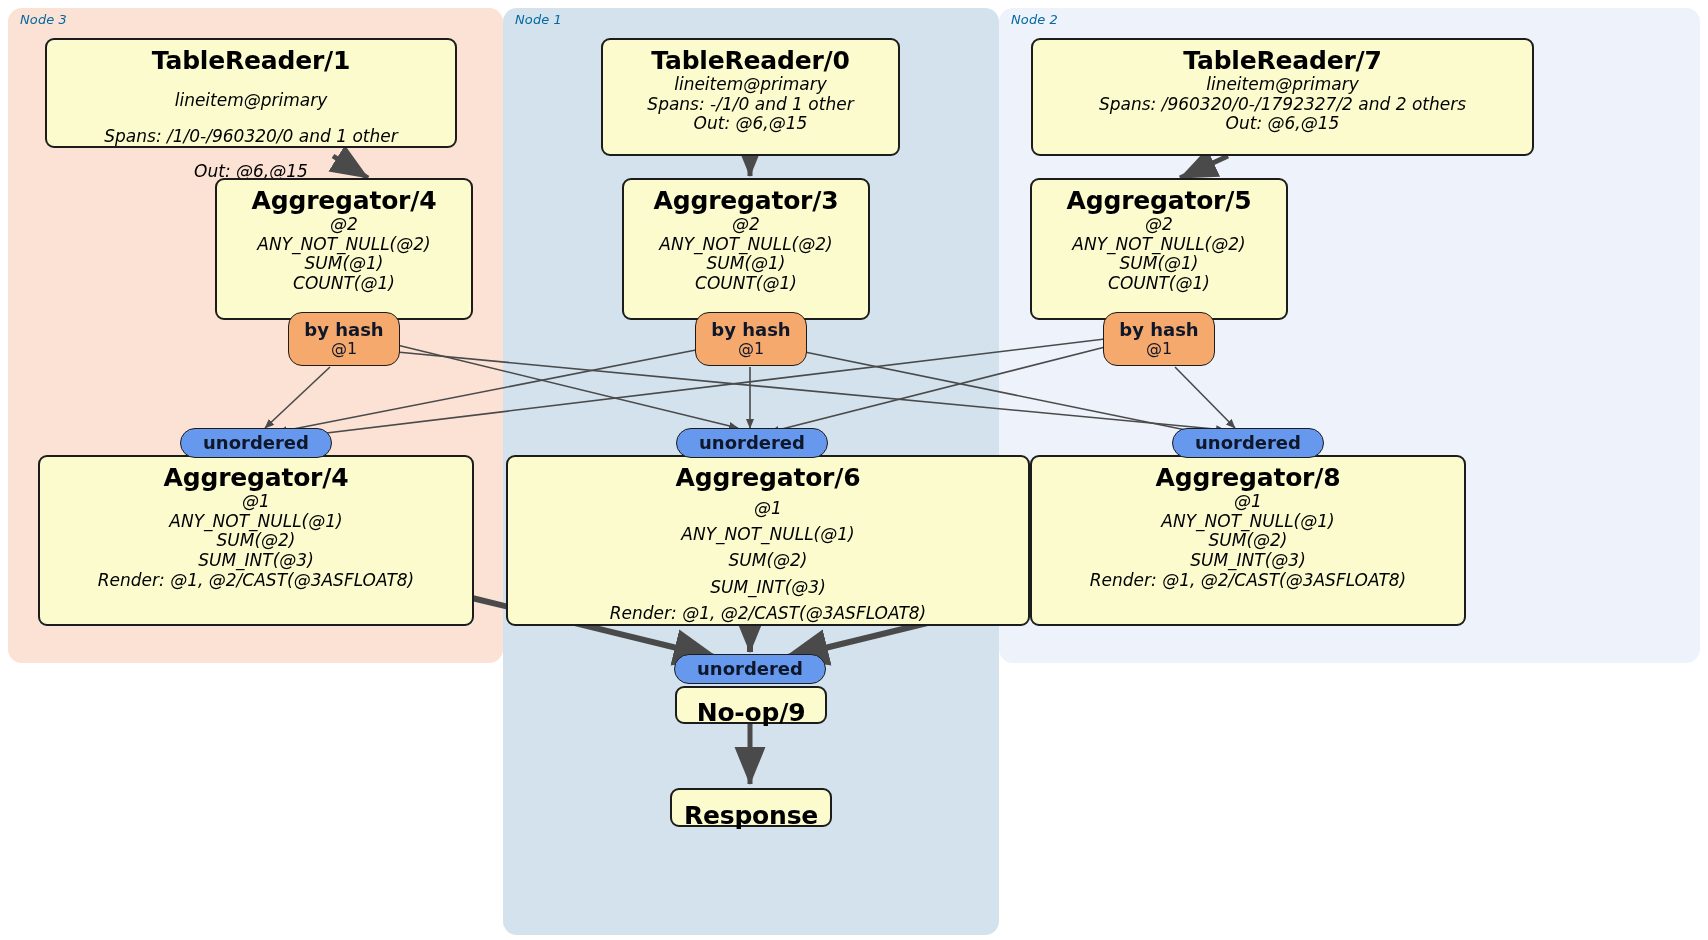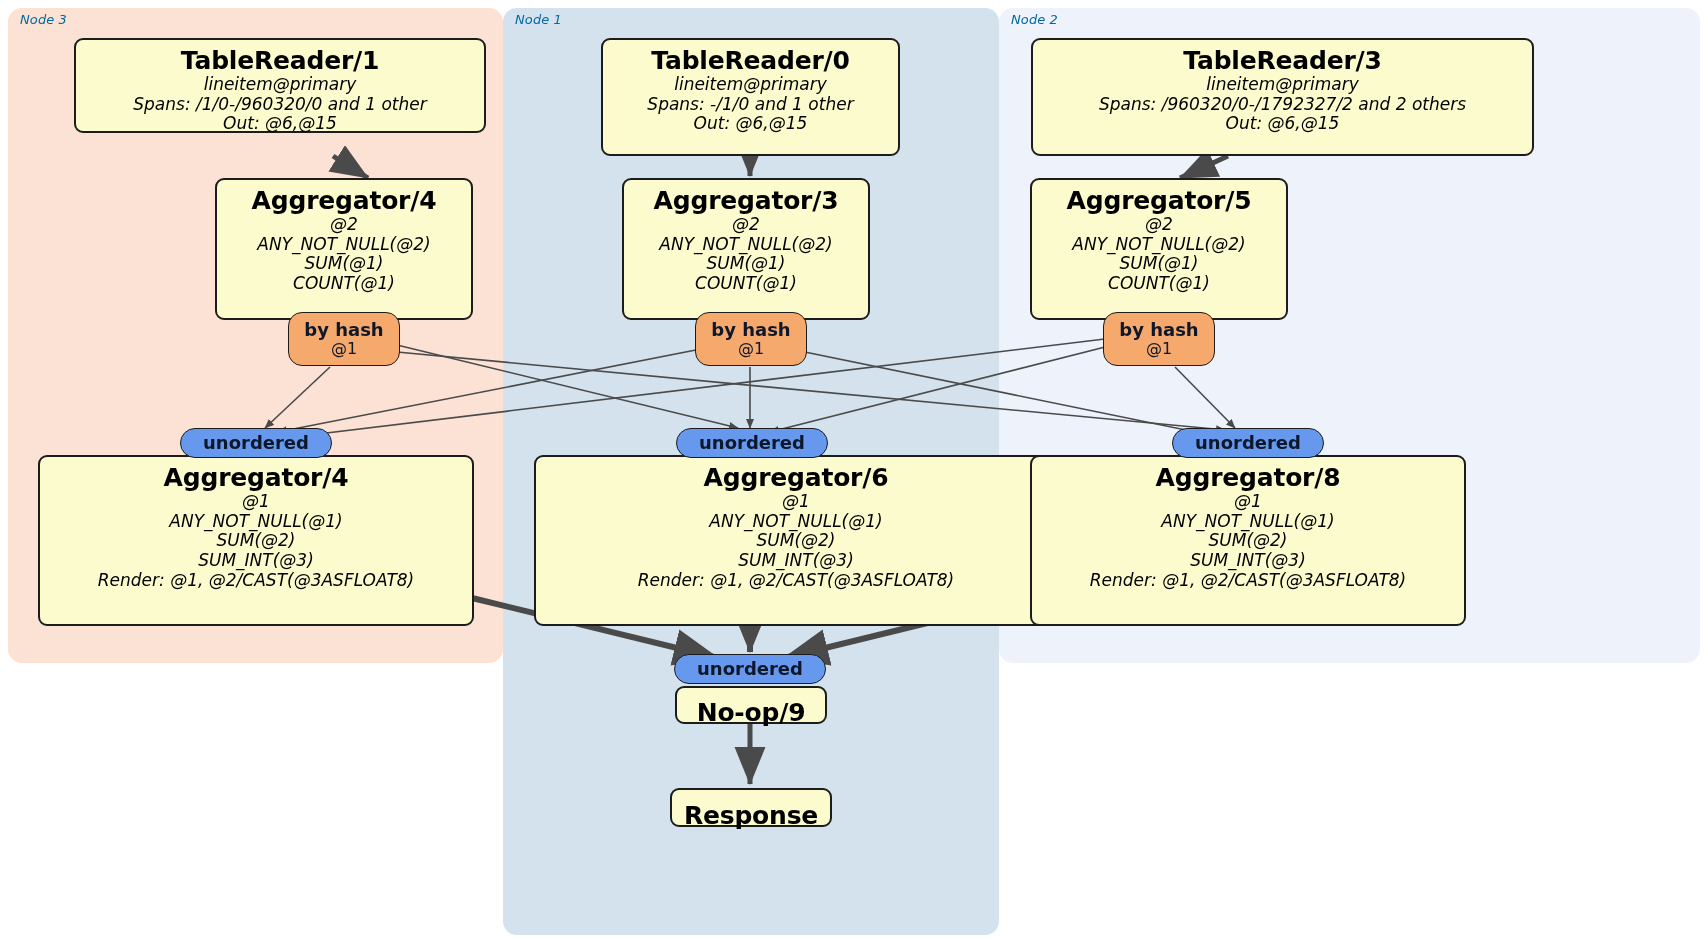--- a/index.html
+++ b/index.html
@@ -85,36 +85,36 @@
     <path d="M1113,345 L770,432" stroke="#4a4a4a" stroke-width="1.6" fill="none" marker-end="url(#ahb)"></path>
     <path d="M1113,338 L285,438" stroke="#4a4a4a" stroke-width="1.6" fill="none" marker-end="url(#ahb)"></path>
 
     <path d="M472,598 L718,658" stroke="#4a4a4a" stroke-width="6" fill="none" marker-end="url(#ah)"></path>
     <path d="M750,626 L750,652" stroke="#4a4a4a" stroke-width="6" fill="none" marker-end="url(#ah)"></path>
     <path d="M1030,598 L784,658" stroke="#4a4a4a" stroke-width="6" fill="none" marker-end="url(#ah)"></path>
 
     <path d="M750,722 L750,784" stroke="#4a4a4a" stroke-width="5" fill="none" marker-end="url(#ah)"></path>
   </svg>
 
-  <div class="box" style="left:74px;top:38px;width:412px;height:95px;">
+  <div class="box" style="left:45px;top:38px;width:412px;height:110px;gap:16px;">
     <div class="title">TableReader/1</div>
     <div class="line">lineitem@primary</div>
     <div class="line">Spans: /1/0-/960320/0 and 1 other</div>
     <div class="line">Out: @6,@15</div>
   </div>
 
   <div class="box" style="left:601px;top:38px;width:299px;height:118px;">
     <div class="title">TableReader/0</div>
     <div class="line">lineitem@primary</div>
     <div class="line">Spans: -/1/0 and 1 other</div>
     <div class="line">Out: @6,@15</div>
   </div>
 
   <div class="box" style="left:1031px;top:38px;width:503px;height:118px;">
-    <div class="title">TableReader/3</div>
+    <div class="title">TableReader/7</div>
     <div class="line">lineitem@primary</div>
     <div class="line">Spans: /960320/0-/1792327/2 and 2 others</div>
     <div class="line">Out: @6,@15</div>
   </div>
 
   <div class="box" style="left:215px;top:178px;width:258px;height:142px;">
     <div class="title">Aggregator/4</div>
     <div class="line">@2</div>
     <div class="line">ANY_NOT_NULL(@2)</div>
     <div class="line">SUM(@1)</div>
@@ -162,21 +162,21 @@
 
   <div class="box" style="left:38px;top:455px;width:436px;height:171px;">
     <div class="title">Aggregator/4</div>
     <div class="line">@1</div>
     <div class="line">ANY_NOT_NULL(@1)</div>
     <div class="line">SUM(@2)</div>
     <div class="line">SUM_INT(@3)</div>
     <div class="line">Render: @1, @2/CAST(@3ASFLOAT8)</div>
   </div>
 
-  <div class="box" style="left:534px;top:455px;width:524px;height:171px;">
+  <div class="box" style="left:506px;top:455px;width:524px;height:171px;justify-content:space-between;">
     <div class="title">Aggregator/6</div>
     <div class="line">@1</div>
     <div class="line">ANY_NOT_NULL(@1)</div>
     <div class="line">SUM(@2)</div>
     <div class="line">SUM_INT(@3)</div>
     <div class="line">Render: @1, @2/CAST(@3ASFLOAT8)</div>
   </div>
 
   <div class="box" style="left:1030px;top:455px;width:436px;height:171px;">
     <div class="title">Aggregator/8</div>

